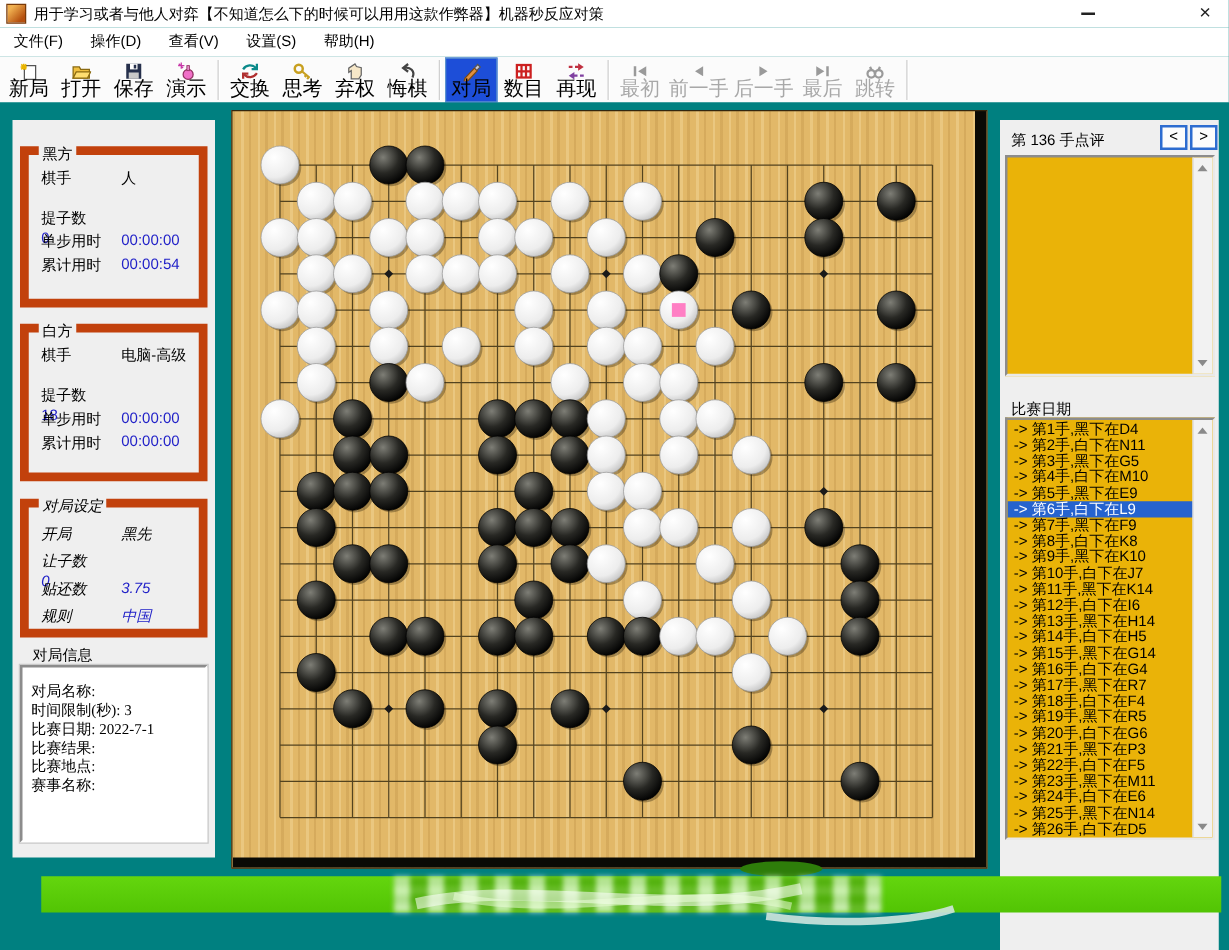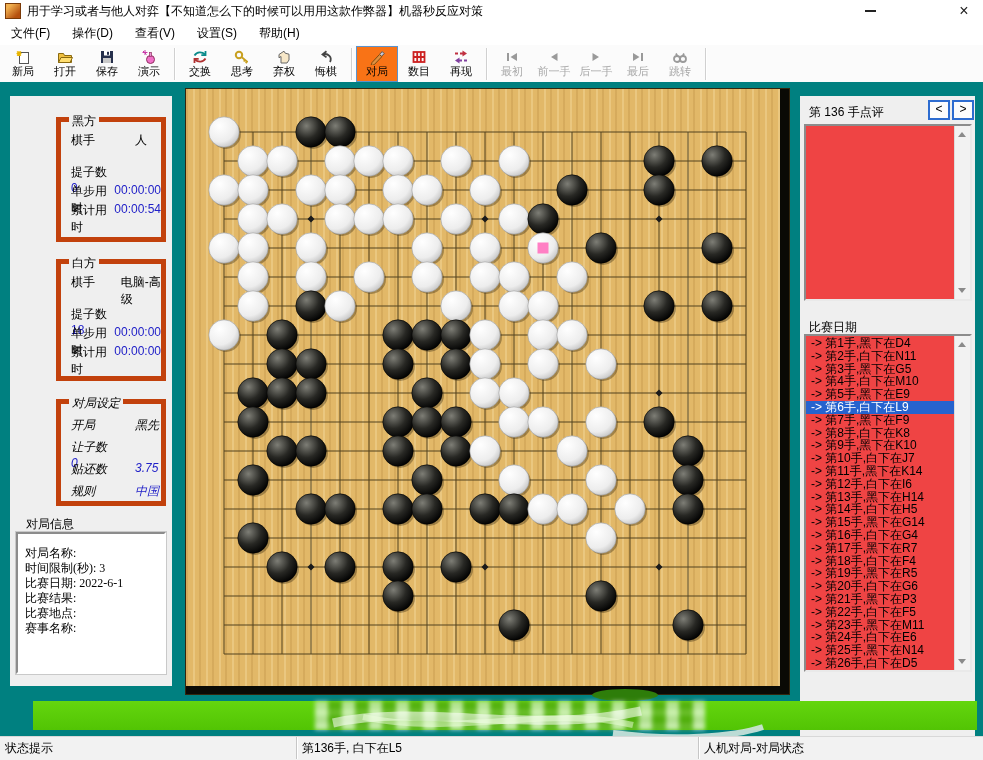--- a/index.html
+++ b/index.html
@@ -13,30 +13,30 @@
   .min-glyph{width:11px;height:2px;background:#222;}
   .close-glyph{font-size:16px;line-height:16px;color:#222;}
   .win-btn.close{margin-right:2px;}
   .spacerbtn{width:60px;}
   
   .menubar{position:absolute;top:22px;left:0;right:0;height:23px;background:#FFF;display:flex;align-items:center;}
   .menu-item{padding:0 11px;}
   
   .toolbar{position:absolute;top:45px;left:0;right:0;height:37px;background:#FBFBFB;display:flex;align-items:center;padding-left:2px;}
   .tbtn{min-width:42px;height:36px;display:flex;flex-direction:column;align-items:center;justify-content:center;box-sizing:border-box;padding:0 2px;}
-  .tbtn .lbl{font-size:11px;line-height:13px;white-space:nowrap;}
-  .tbtn.active{background:#f97316;border:1px solid #5B93CE;}
+  .tbtn .lbl{font-size:16px;line-height:13px;white-space:nowrap;}
+  .tbtn.active{background:#1d4ed8;border:1px solid #5B93CE;}
   .tbtn.disabled .lbl{color:#A8A8A8;}
   .tbtn svg{display:block;}
   .tsep{width:1px;height:32px;background:#D0D0D0;box-shadow:1px 0 0 #FFF;margin:0 4px;}
   
   .client{position:absolute;top:82px;left:0;right:0;bottom:23px;background:#008080;}
   
   .left-panel{position:absolute;left:10px;top:14px;width:162px;height:590px;background:#EFEFEF;}
-  .gbox{position:absolute;left:6px;right:6px;border:5px solid #c2410c;margin-left:40px;}
+  .gbox{position:absolute;left:6px;right:6px;border:7px solid #c2410c;}
   .gbox-label{position:absolute;top:-8px;left:8px;background:#EFEFEF;padding:0 3px;line-height:14px;}
   .box-black{top:21px;height:115px;}
   .box-white{top:163px;height:112px;}
   .box-settings{top:303px;height:97px;font-style:italic;}
   .grow{display:flex;height:13px;margin:6px 0 0 10px;}
   .grow.first{margin-top:10px;}
   .grow.gap{margin-top:19px;flex-direction:column;}
   .box-settings .grow{margin-top:9px;}
   .box-settings .grow.first{margin-top:13px;}
   .glabel{width:64px;}
@@ -53,21 +53,21 @@
     background-image:repeating-linear-gradient(90deg,rgba(150,100,30,.16) 0 2px,rgba(0,0,0,0) 2px 7px,rgba(255,238,190,.28) 7px 9px,rgba(0,0,0,0) 9px 13px);
     box-shadow:inset -9px -8px 0 #0A0A05;border:1px solid #33260E;box-sizing:border-box;}
   .board svg{position:absolute;left:0;top:0;}
   
   .right-panel{position:absolute;left:800px;top:14px;width:175px;height:718px;background:#EFEFEF;}
   .cmt-hdr{position:absolute;left:9px;top:8px;}
   .nav-btn{position:absolute;top:4px;width:22px;height:20px;box-sizing:border-box;background:#FCFCFC;
     border:2px solid #2D6CD0;text-align:center;line-height:15px;font-size:12px;}
   .nav-btn.prev{left:128px;}
   .nav-btn.next{left:152px;}
-  .sunken{background:#ef4444;border:2px solid;border-color:#8C8C8C #E9E9E9 #E9E9E9 #8C8C8C;box-sizing:border-box;}
+  .sunken{background:#eab308;border:2px solid;border-color:#8C8C8C #E9E9E9 #E9E9E9 #8C8C8C;box-sizing:border-box;}
   .comment-box{position:absolute;left:4px;top:28px;width:168px;height:177px;}
   .progress-label{position:absolute;left:9px;top:223px;}
   .moves-box{position:absolute;left:4px;top:238px;width:168px;height:338px;overflow:hidden;}
   .moves-list{position:absolute;left:0;top:1px;right:15px;}
   .move-item{height:12.8px;line-height:12.8px;padding-left:5px;white-space:nowrap;font-size:12px;}
   .move-item.selected{background:#2663CE;color:#FFF;}
   .vscroll{position:absolute;right:0;top:0;bottom:0;width:15px;background:#F2F2F2;border-left:1px solid #DCDCDC;}
   .arr{position:absolute;left:3px;width:0;height:0;border-left:4px solid transparent;border-right:4px solid transparent;}
   .arr.up{top:6px;border-bottom:5px solid #8A8A8A;}
   .arr.dn{bottom:6px;border-top:5px solid #8A8A8A;}
@@ -300,21 +300,21 @@
               <span class="glabel">规则</span>
               <span class="gvalue blue">中国</span>
             </div>
           </div>
       </div>
       <div class="info-label">对局信息</div>
       <div class="info-box">
           <div class="pad"></div>
           <div class="info-line">对局名称:</div>
           <div class="info-line">时间限制(秒): 3</div>
-          <div class="info-line">比赛日期: 2022-6-1</div>
+          <div class="info-line">比赛日期: 2022-7-1</div>
           <div class="info-line">比赛结果:</div>
           <div class="info-line">比赛地点:</div>
           <div class="info-line">赛事名称:</div>
         </div>
     </div>
 
     <div class="board">
       <svg id="board-svg" width="605" height="607">
           <defs>
             <radialGradient id="wg" cx="35%" cy="30%" r="75%">
@@ -657,19 +657,14 @@
       <div class="blur-blocks"></div>
       <svg width="944" height="44">
         <path d="M300,28 C390,8 500,40 608,16" fill="none" stroke="#FFFFFF" stroke-width="9" opacity="0.55"></path>
         <path d="M330,22 C420,42 520,10 600,30" fill="none" stroke="#EFFFE0" stroke-width="6" opacity="0.5"></path>
         <path d="M580,38 C640,46 700,42 730,32" fill="none" stroke="#CFE4DE" stroke-width="6" opacity="0.9"></path>
       </svg>
     </div>
 
   </div>
 
-  <div class="statusbar">
-    <div class="sbar-sec sbar-1">状态提示</div>
-    <div class="sbar-sec sbar-2">第136手, 白下在L5</div>
-    <div class="sbar-sec sbar-3">人机对局-对局状态</div>
-  </div>
 
 </div>
 
 </body></html>

